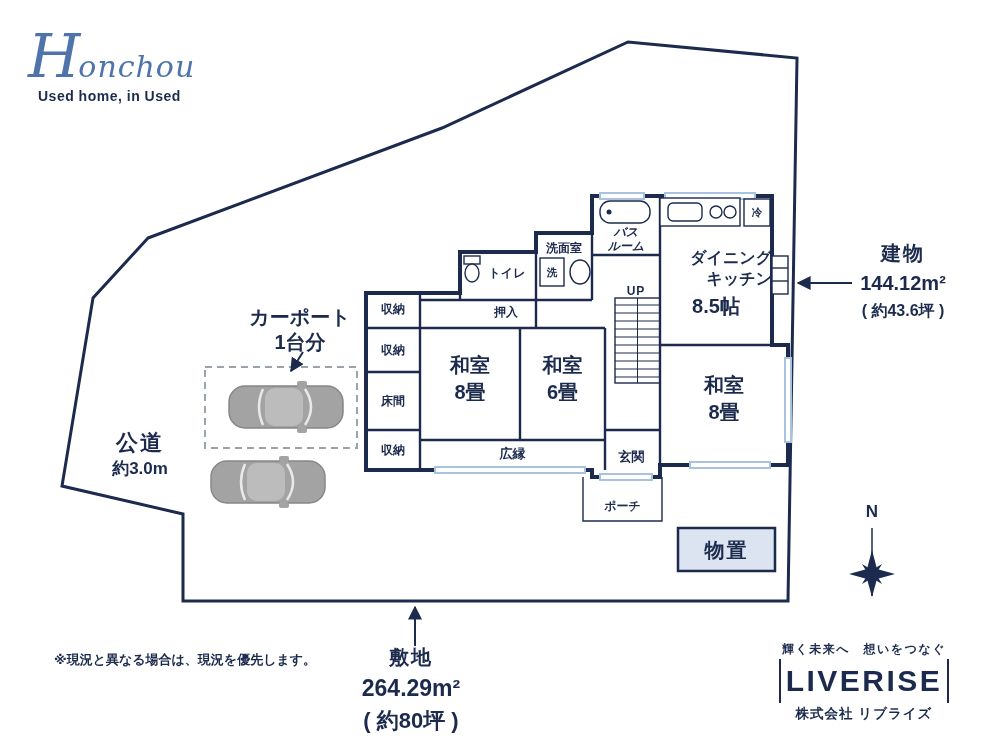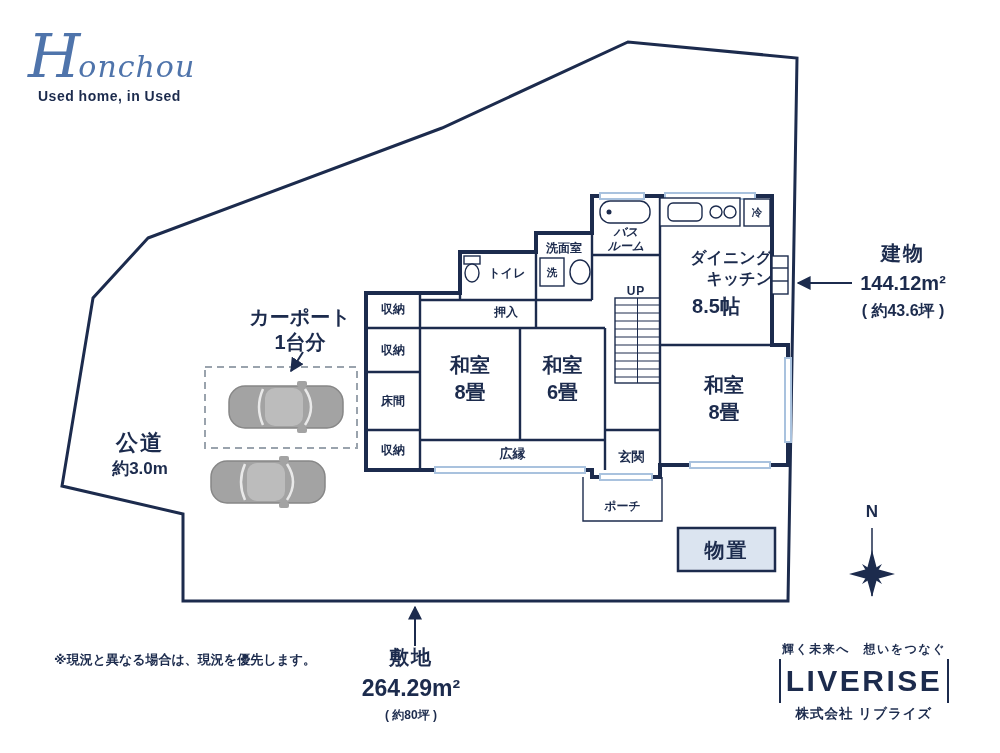--- a/index.html
+++ b/index.html
@@ -33,21 +33,21 @@
   .dk-line{font-size:16px;line-height:1.3;text-align:right;}
   .dk-size{font-size:20px;margin-top:4px;}
   .shed-lbl{font-size:20px;letter-spacing:2px;}
   .carport-lbl{font-size:20px;line-height:1.25;}
   .road-l1{font-size:22px;letter-spacing:2px;}
   .road-l2{font-size:17px;margin-top:3px;}
   .blk-title{font-size:20px;letter-spacing:2px;margin-bottom:6px;}
   .blk-area{font-size:20px;margin-bottom:6px;}
   .blk-area-lg{font-size:23px;margin-bottom:5px;}
   .blk-tsubo{font-size:16px;}
-  .blk-tsubo-lg{font-size:12px;}
+  .blk-tsubo-lg{font-size:22px;}
   .disclaimer{font-size:13px;font-weight:600;text-align:left;}
   .compass-n{font-size:17px;}
 
   .logo-wrap{position:absolute;left:28px;top:26px;color:var(--logo-blue);}
   .logo-line{display:flex;align-items:baseline;font-family:"DejaVu Serif","Liberation Serif",serif;font-style:italic;}
   .logo-h{font-size:60px;line-height:1;}
   .logo-rest{font-size:30px;letter-spacing:1px;margin-left:-2px;}
   .logo-sub{margin-top:2px;margin-left:10px;font-size:14px;font-weight:bold;color:var(--navy);letter-spacing:.5px;}
 
   .foot-tagline{position:absolute;left:780px;top:641px;width:168px;text-align:center;font-size:12px;font-weight:bold;letter-spacing:1.5px;}

